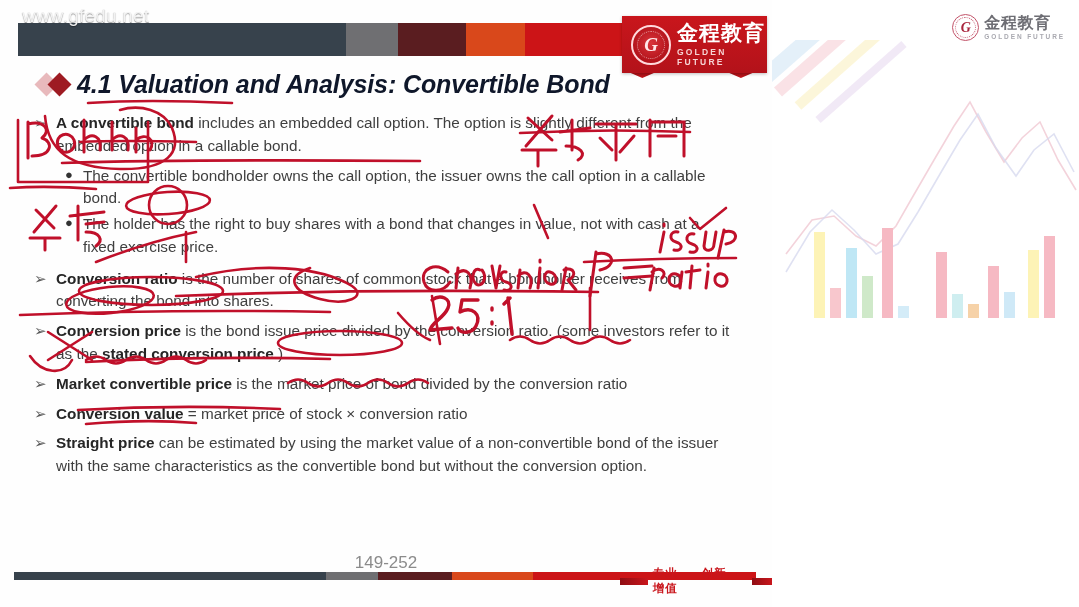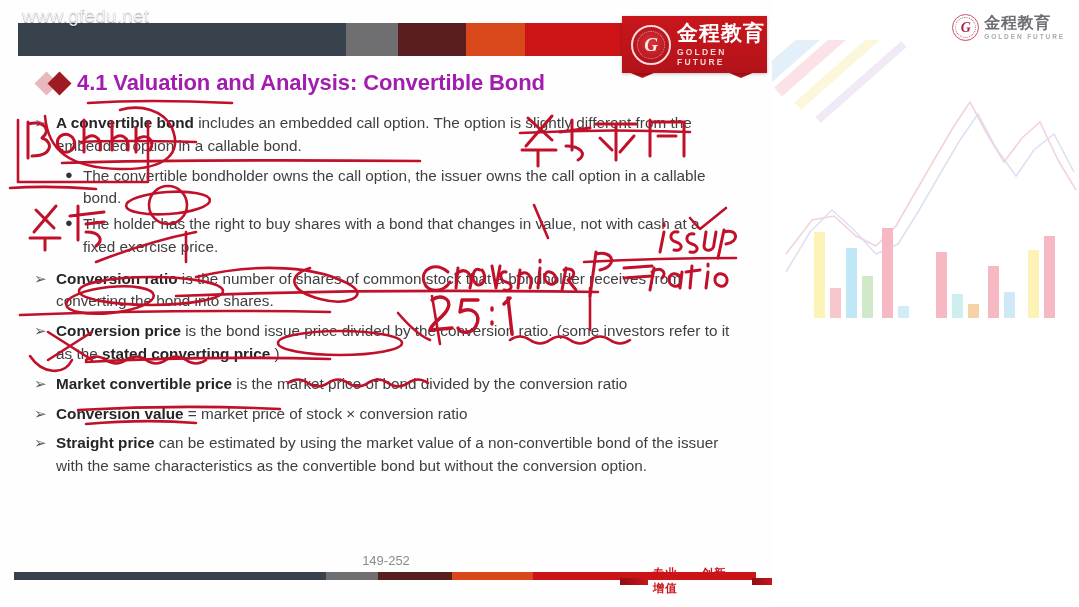--- a/index.html
+++ b/index.html
@@ -54,37 +54,37 @@
   .logo-cn { color:#fff; font-size:21px; font-weight:700; letter-spacing:1px; line-height:1.05;
              font-family:"DejaVu Sans", sans-serif; }
   .logo-en { color:#f6d3d4; font-size:8.5px; letter-spacing:2.2px; font-weight:700; margin-top:2px;}
 
   
   .title-row { position:absolute; left:38px; top:70px; display:flex; align-items:center; gap:9px; }
   .dia { width:17px;height:17px;transform:rotate(45deg); }
   .dia.pale{ background:#e8b9bc; }
   .dia.deep{ background:#9e1b22; margin-left:-13px; }
   .slide-title {
-    color:#a21caf; font-size:22px; font-weight:700; letter-spacing:-.1px;
-    font-family:"Liberation Sans", sans-serif; white-space:nowrap;
+    color:#0f172a; font-size:25px; font-weight:700; letter-spacing:-.1px;
+    font-family:"Liberation Sans", sans-serif; white-space:nowrap;font-style:italic;
   }
 
   
   .body { position:absolute; left:34px; top:112px; width:700px; color:#3d3d3d; }
   .lvl1 { display:flex; gap:8px; margin-bottom:4px; }
   .arrow { color:#5a5a5a; font-size:15px; line-height:1.45; flex:0 0 auto; width:14px; }
   .dotb  { color:#333; font-size:13px; line-height:1.6; flex:0 0 auto; width:14px; text-align:center;}
   .txt { font-size:15.3px; line-height:1.49; color:#3f3f3f; font-family:"Liberation Sans", sans-serif; }
   .txt b { color:#262626; font-weight:700; }
   .lvl2 { display:flex; gap:7px; margin:3px 0 3px 28px; }
   .blk  { margin-bottom:7px; }
 
   .pagenum {
     position:absolute; left:0; top:553px; width:772px; text-align:center;
-    color:#8b8b8b; font-size:13px;
+    color:#8b8b8b; font-size:17px;
   }
   .botbar { position:absolute; left:14px; top:572px; width:742px; height:8px; display:flex; overflow:hidden;}
   .botbar .seg{height:100%;}
   .slogan {
     position:absolute; left:620px; top:566px; display:flex; align-items:center; gap:5px;
   }
   .slogan .cap{ width:36px;height:7px;background:linear-gradient(90deg,#8f0d13,#c9161c); }
   .slogan .cap.r{ width:26px; }
   .slogan .txt2{ color:#c9161c; font-size:11.5px; font-weight:700; letter-spacing:1px;
                  font-family:Liberation Mono, monospace; }
@@ -156,21 +156,21 @@
         <span class="txt">The holder has the right to buy shares with a bond that changes in value, not with cash at a fixed exercise price.</span>
       </div>
 
       <div class="lvl1 blk">
         <span class="arrow">➢</span>
         <span class="txt"><b>Conversion ratio</b><span> is the number of shares of common stock that a bondholder receives from converting the bond into shares.</span></span>
       </div>
 
       <div class="lvl1 blk">
         <span class="arrow">➢</span>
-        <span class="txt"><b>Conversion price</b><span> is the bond issue price divided by the conversion ratio. (some investors refer to it as the </span><b>stated converting price</b><span>.)</span></span>
+        <span class="txt"><b>Conversion price</b><span> is the bond issue price divided by the conversion ratio. (some investors refer to it as the </span><b>stated conversion price</b><span>.)</span></span>
       </div>
 
       <div class="lvl1 blk">
         <span class="arrow">➢</span>
         <span class="txt"><b>Market convertible price</b><span> is the market price of bond divided by the conversion ratio</span></span>
       </div>
 
       <div class="lvl1 blk">
         <span class="arrow">➢</span>
         <span class="txt"><b>Conversion value</b><span> = market price of stock × conversion ratio</span></span>

